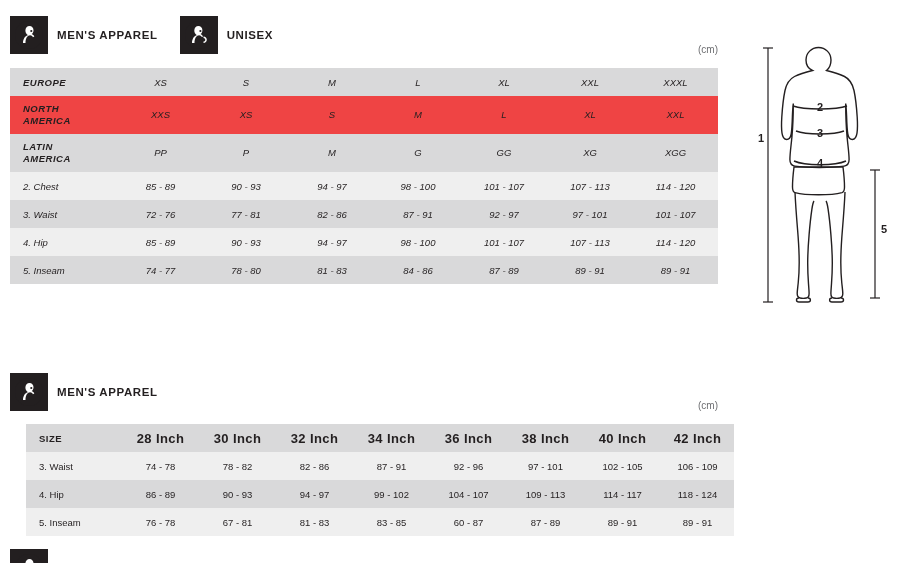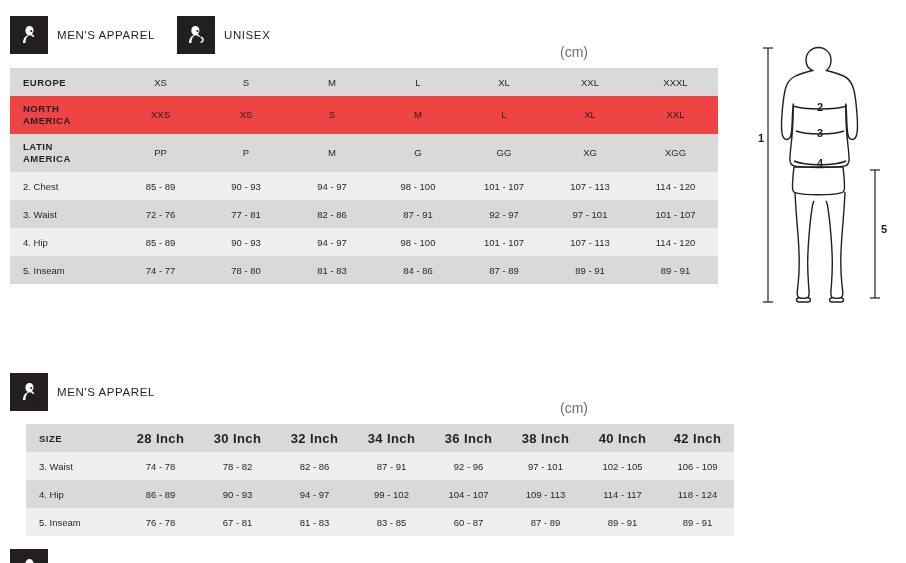--- a/index.html
+++ b/index.html
@@ -25,31 +25,32 @@
   }
   .badge {
     width: 38px; height: 38px;
     background: #231f20;
     display: flex; align-items: center; justify-content: center;
     flex: none;
   }
   .badge svg { display: block; }
   .sec-title {
     font-size: 11.5px;
-    font-weight: normal;
+    font-weight: bold;
     letter-spacing: 0.6px;
     margin-left: 9px;
     margin-right: 22px;
     white-space: nowrap;
   }
 
   
   .unit {
-    font-size: 14px;
+    font-size: 10px;
     color: #6d6e71;
+    text-align: right;
   }
 
   
   table {
     border-collapse: collapse;
     width: 100%;
     table-layout: fixed;
   }
   td, th {
     font-size: 9.5px;
@@ -69,21 +70,21 @@
     letter-spacing: 0.5px;
   }
   tr.zebra-dark { background: #d9d9da; }
   tr.zebra-light { background: #efefef; }
   tr.region-a { background: #d9d9da; }
   tr.region-b { background: #ef4444; margin-top: 15px; }
   .region-tall td { height: 38px; line-height: 12px; }
   .sizecol-head { font-weight: bold; font-size: 13px; letter-spacing: 0.4px; }
 
   
-  #table-mens-apparel-body { width: 708px; }
+  #table-mens-apparel-body { width: 708px; font-style: italic; }
   #table-mens-inch { width: 708px; }
 
   
   .block-top { position: absolute; left: 10px; top: 16px; width: 708px; }
   .unit-top  { position: absolute; left: 560px; top: 44px; width: 158px; }
   .table1    { position: absolute; left: 10px; top: 68px; width: 708px; }
 
   .block-mid { position: absolute; left: 10px; top: 373px; width: 708px; }
   .unit-mid  { position: absolute; left: 560px; top: 400px; width: 158px; }
   .table2    { position: absolute; left: 26px; top: 424px; width: 708px; }

